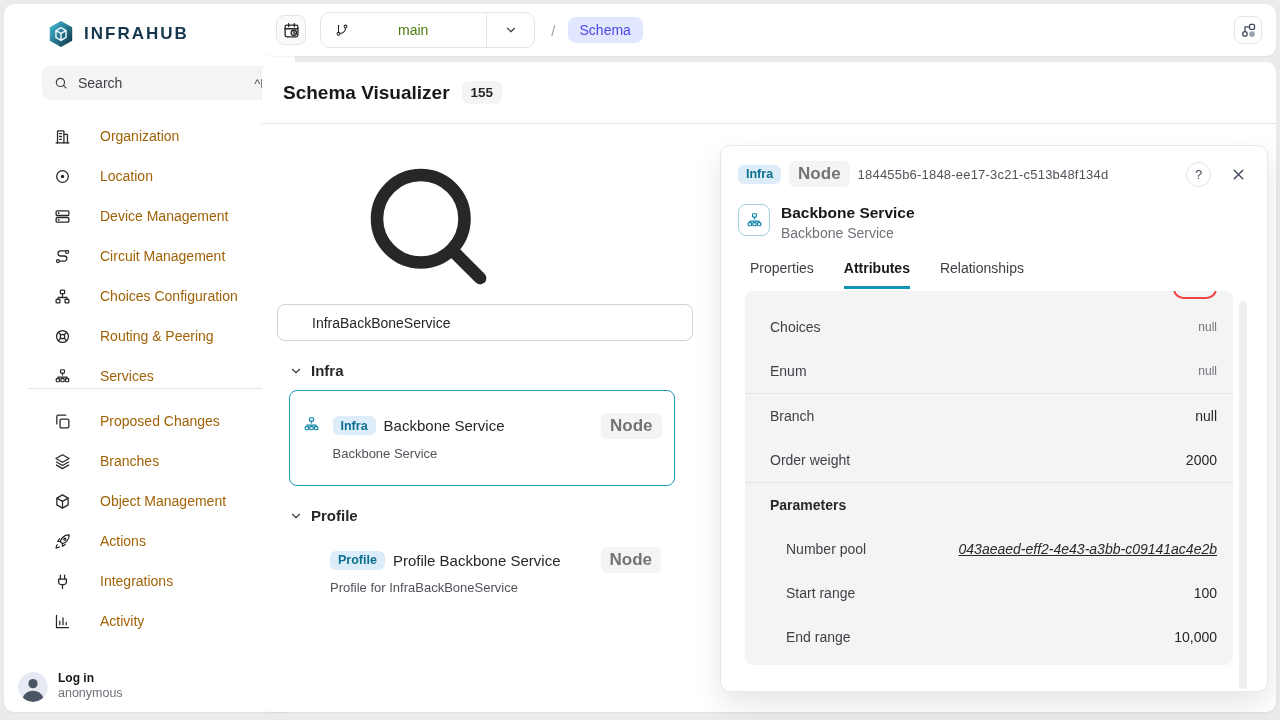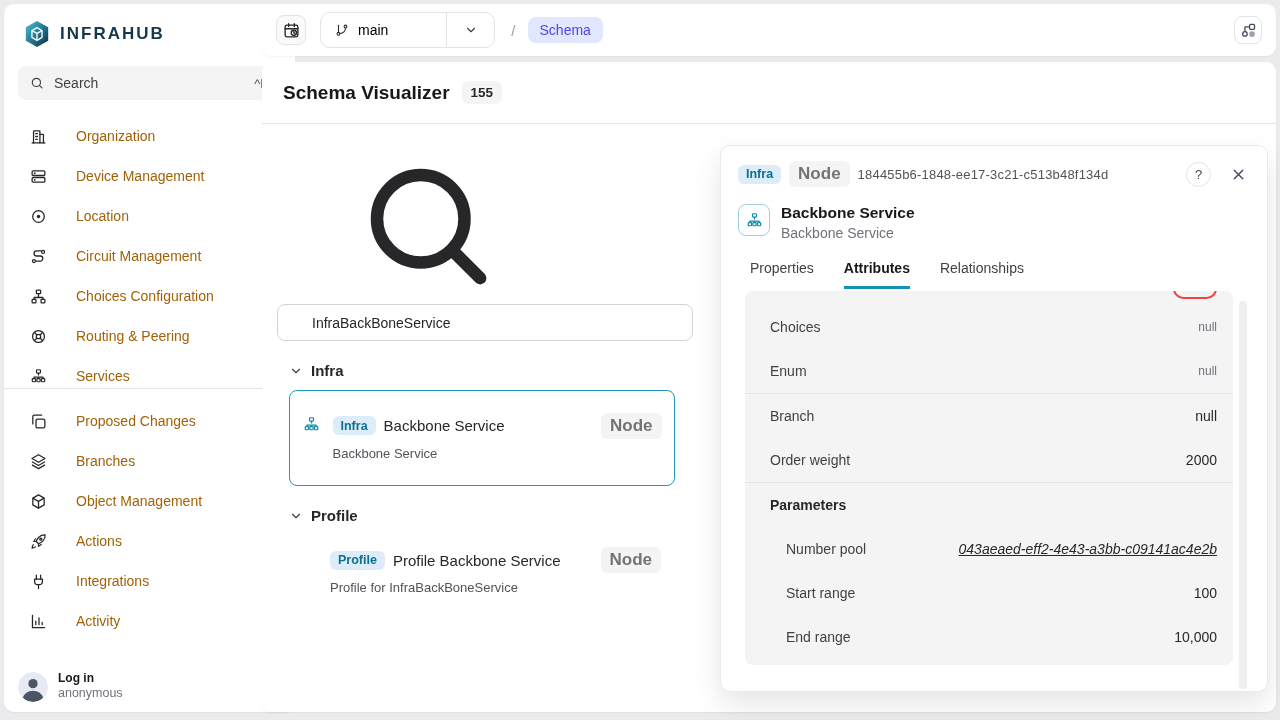--- a/index.html
+++ b/index.html
@@ -10,21 +10,21 @@
     color:#27272a;
     position:relative;
   }
   .card { background:#fff; border-radius:10px; box-shadow:0 1px 2px rgba(0,0,0,.05); position:absolute; }
 
   
   .ic { width:17px; height:17px; flex:none; }
   .ic-sm { width:14px; height:14px; flex:none; }
 
   
-  .sidebar { left:4px; top:4px; width:291px; height:708px; }
+  .sidebar { left:4px; top:4px; width:291px; height:708px;padding-left:24px; }
   .logo-row { display:flex; align-items:center; gap:8px; padding:16px 16px 10px 18px; }
   .logo-text { font-size:17px; font-weight:800; letter-spacing:2px; color:#15374e; flex:1; }
   .collapse-btn { color:#6b7280; cursor:pointer; }
   .side-search { margin:8px 14px 0; height:34px; background:#f4f4f5; border-radius:8px;
     display:flex; align-items:center; gap:10px; padding:0 12px; color:#3f3f46; cursor:pointer; }
   .side-search .lbl { font-size:14px; flex:1; }
   .side-search .kbd { font-size:13px; color:#52525b; }
   .nav-top { margin-top:16px; height:272px; overflow:hidden; }
   .nav-item { height:40px; display:flex; align-items:center; gap:29px; padding:0 12px 0 26px;
     font-size:14px; color:#a16207; cursor:pointer; }
@@ -38,21 +38,21 @@
   .user-sub { font-size:12.5px; color:#71717a; }
   .kebab { color:#3f3f46; cursor:pointer; padding:4px; }
 
   
   .topbar { left:262px; top:4px; width:1014px; height:52px; display:flex; align-items:center; padding:0 14px; }
   .cal-btn { width:30px; height:30px; border:1px solid #e4e4e7; background:#fafafa; border-radius:8px;
     display:grid; place-items:center; color:#27272a; cursor:pointer; }
   .branch-pill { margin-left:14px; height:36px; border:1px solid #e4e4e7; border-radius:10px; background:#fff;
     display:flex; align-items:center; cursor:pointer; }
   .branch-main { display:flex; align-items:center; gap:9px; padding:0 58px 0 14px; }
-  .branch-main .name { font-size:14px; color:#000000; }
+  .branch-main .name { font-size:14px; color:#4d7c0f;margin-left:40px; }
   .branch-caret { border-left:1px solid #e4e4e7; height:100%; display:grid; place-items:center; width:48px; color:#3f3f46; }
   .crumb-sep { margin:0 12px 0 16px; color:#a1a1aa; font-size:15px; }
   .crumb-chip { background:#e0e7ff; color:#4f46e5; font-size:14px; padding:5px 12px; border-radius:8px; cursor:pointer; }
   .wf-btn { margin-left:auto; width:28px; height:28px; border:1px solid #e4e4e7; border-radius:8px;
     display:grid; place-items:center; color:#3f4a5a; background:#fff; cursor:pointer; }
 
   
   .content { left:262px; top:62px; width:1014px; height:650px; }
   .content-header { height:62px; display:flex; align-items:center; gap:12px; padding:0 21px; border-bottom:1px solid #e4e4e7; }
   .page-title { font-size:19px; font-weight:700; color:#18181b; }
@@ -292,29 +292,29 @@
   </div>
   <nav class="nav-top">
     <div class="nav-item">
       <svg class="ic">
           <use href="#i-building"></use>
         </svg>
       <span>Organization</span>
       </div>
     <div class="nav-item">
       <svg class="ic">
+          <use href="#i-location"></use>
+        </svg>
+      <span>Location</span>
+      </div>
+    <div class="nav-item">
+      <svg class="ic">
           <use href="#i-server"></use>
         </svg>
       <span>Device Management</span>
-      </div>
-    <div class="nav-item">
-      <svg class="ic">
-          <use href="#i-location"></use>
-        </svg>
-      <span>Location</span>
       </div>
     <div class="nav-item">
       <svg class="ic">
           <use href="#i-route"></use>
         </svg>
       <span>Circuit Management</span>
       </div>
     <div class="nav-item">
       <svg class="ic">
           <use href="#i-network"></use>

